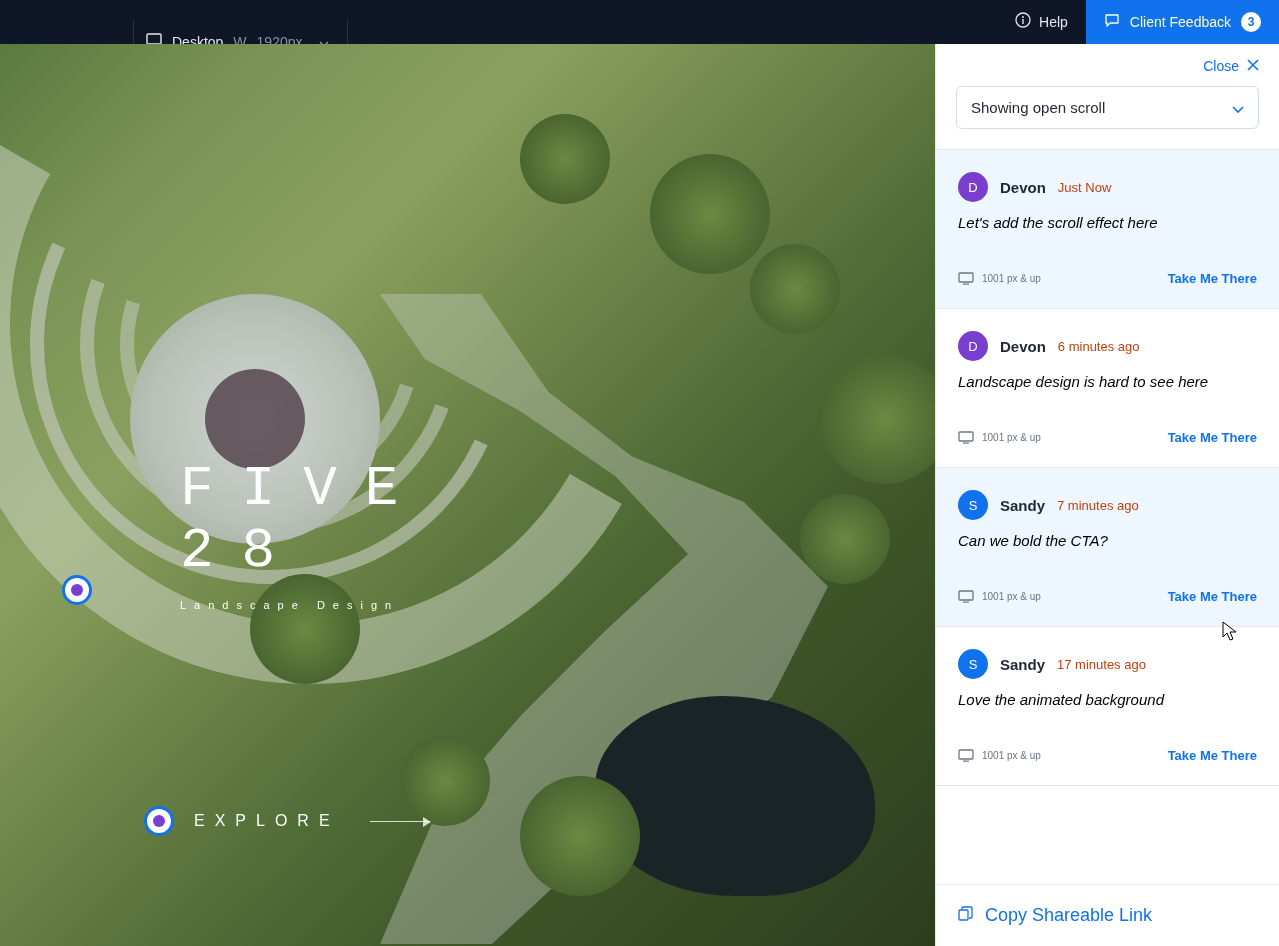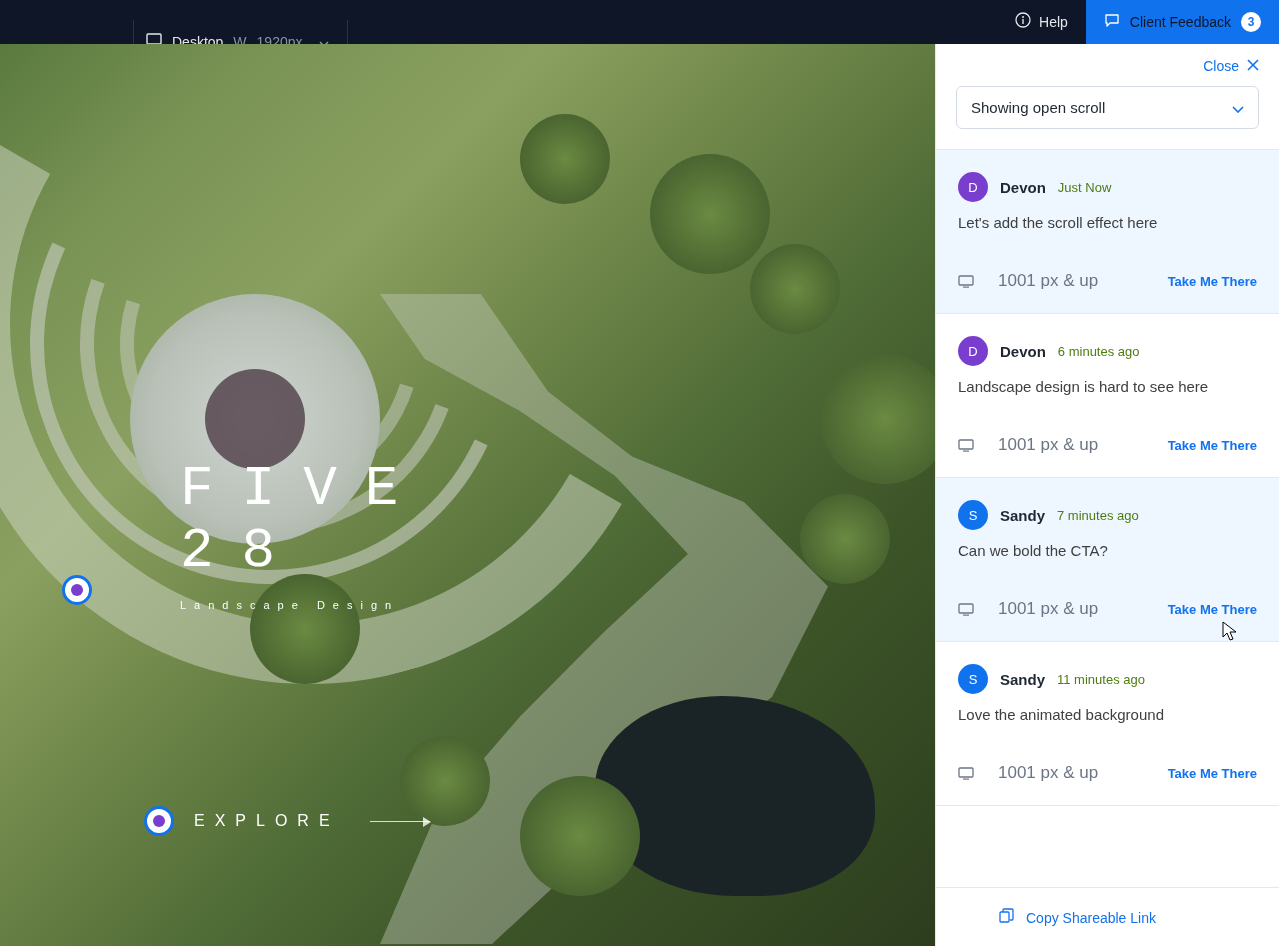--- a/index.html
+++ b/index.html
@@ -7,21 +7,21 @@
     
     .topbar { height: 44px; background: #0f1628; display: flex; align-items: center; }
     .topbar-left { display: flex; align-items: center; height: 100%; }
     .breakpoint-selector { display: flex; align-items: center; gap: 10px; padding: 0 18px 0 12px; height: 100%; border-left: 1px solid #2a3245; border-right: 1px solid #2a3245; margin-left: 133px; cursor: pointer; margin-top: 40px; }
     .topbar-spacer { flex: 1; }
     .help-btn { display: flex; align-items: center; gap: 8px; padding: 0 18px; height: 100%; color: #e4e6eb; cursor: pointer; }
     .feedback-btn { display: flex; align-items: center; gap: 10px; padding: 0 18px; height: 100%; background: #1172ed; color: #fff; cursor: pointer; }
     .feedback-badge { background: #fff; color: #1172ed; border-radius: 10px; min-width: 20px; height: 20px; display: flex; align-items: center; justify-content: center; font-size: 12px; font-weight: 600; }
     .tb-text { font-size: 14px; color: #e4e6eb; }
     .tb-dim { color: #8a93a6; }
-    .tb-white { color: #0f172a; }
+    .tb-white { color: #fef9c3; }
     
     .main { display: flex; height: 902px; }
     .canvas { flex: 1; position: relative; overflow: hidden; background: linear-gradient(135deg, #5a7a3e 0%, #7a9455 15%, #8aa060 30%, #6d8548 45%, #4f6b36 60%, #3d5428 75%, #2c3d1e 100%); }
     
     
     .curve1 { position: absolute; top: -80px; left: -50px; width: 720px; height: 720px; border: 60px solid rgba(210,215,200,0.5); border-radius: 50%; border-top-color: transparent; border-right-color: transparent; transform: rotate(-15deg); }
     .curve2 { position: absolute; top: 60px; left: 30px; width: 480px; height: 480px; border: 14px solid rgba(200,205,195,0.6); border-radius: 50%; border-top-color: transparent; border-right-color: transparent; transform: rotate(-20deg); }
     .curve3 { position: absolute; top: 110px; left: 80px; width: 380px; height: 380px; border: 14px solid rgba(200,205,195,0.55); border-radius: 50%; border-top-color: transparent; border-right-color: transparent; transform: rotate(-25deg); }
     .curve4 { position: absolute; top: 150px; left: 120px; width: 300px; height: 300px; border: 14px solid rgba(200,205,195,0.5); border-radius: 50%; border-top-color: transparent; border-right-color: transparent; transform: rotate(-28deg); }
     .circle-big { position: absolute; top: 250px; left: 130px; width: 250px; height: 250px; background: radial-gradient(circle, #cfd5d0 0%, #b8c0b7 60%, #9da893 100%); border-radius: 50%; }
@@ -56,28 +56,28 @@
     .select-box { border: 1px solid #d5dbe3; border-radius: 6px; padding: 12px 14px; display: flex; align-items: center; justify-content: space-between; font-size: 15px; color: #1e2733; cursor: pointer; }
     
     .threads { flex: 1; overflow: auto; }
     .thread { padding: 22px 22px; border-bottom: 1px solid #e5e8ec; }
     .thread.sel { background: #eef6ff; }
     .thread-head { display: flex; align-items: center; gap: 12px; margin-bottom: 12px; }
     .avatar { width: 30px; height: 30px; border-radius: 50%; display: flex; align-items: center; justify-content: center; color: #fff; font-size: 13px; font-weight: 500; }
     .av-purple { background: #7a3ecf; }
     .av-blue { background: #1172ed; }
     .thread-user { font-size: 15px; font-weight: 600; color: #1e2733; }
-    .thread-time { font-size: 13px; color: #4d7c0f; }
-    .thread-msg { font-size: 15px; color: #404040; margin-bottom: 40px; }
+    .thread-time { font-size: 13px; color: #c2410c; }
+    .thread-msg { font-size: 15px; color: #000000; margin-bottom: 40px; font-style: italic; }
     .thread-foot { display: flex; align-items: center; justify-content: space-between; }
-    .bp-info { display: flex; align-items: center; gap: 24px; color: #6b7585; font-size: 17px; }
+    .bp-info { display: flex; align-items: center; gap: 8px; color: #6b7585; font-size: 10px; }
     .take-link { color: #1172ed; font-size: 13px; font-weight: 600; cursor: pointer; }
     
     .side-bottom { border-top: 1px solid #e5e8ec; padding: 20px 22px; }
-    .copy-link { display: flex; align-items: flex-end; gap: 12px; color: #1172ed; font-size: 14px; cursor: pointer; margin-left: 41px; }
+    .copy-link { display: flex; align-items: flex-end; gap: 12px; color: #1172ed; font-size: 18px; cursor: pointer; }
     
     .cursor { position: absolute; right: 40px; top: 620px; pointer-events: none; }
   </style>
 </head>
 <body>
 
 <div class="topbar">
   <div class="topbar-left">
     <div class="breakpoint-selector">
       <span>
@@ -224,21 +224,21 @@
               </svg>
         <span>1001 px &amp; up</span>
       </div>
       <span class="take-link">Take Me There</span>
     </div>
   </div>
         <div class="thread">
     <div class="thread-head">
       <div class="avatar av-blue">S</div>
       <span class="thread-user">Sandy</span>
-      <span class="thread-time">11 minutes ago</span>
+      <span class="thread-time">17 minutes ago</span>
     </div>
     <div class="thread-msg">Love the animated background</div>
     <div class="thread-foot">
       <div class="bp-info">
         <svg width="16" height="13" viewBox="0 0 16 13">
                 <rect x="1" y="1" width="14" height="9" rx="1" stroke="#6b7585" stroke-width="1.3" fill="none"></rect>
                 <rect x="5" y="11.5" width="6" height="1.2" fill="#6b7585"></rect>
               </svg>
         <span>1001 px &amp; up</span>
       </div>

